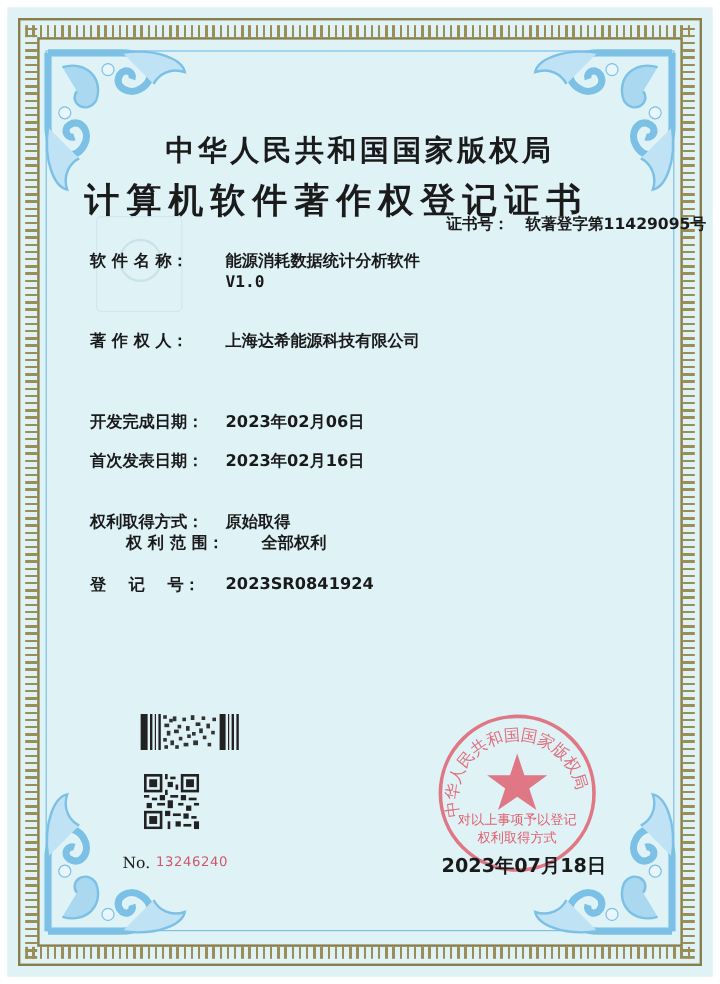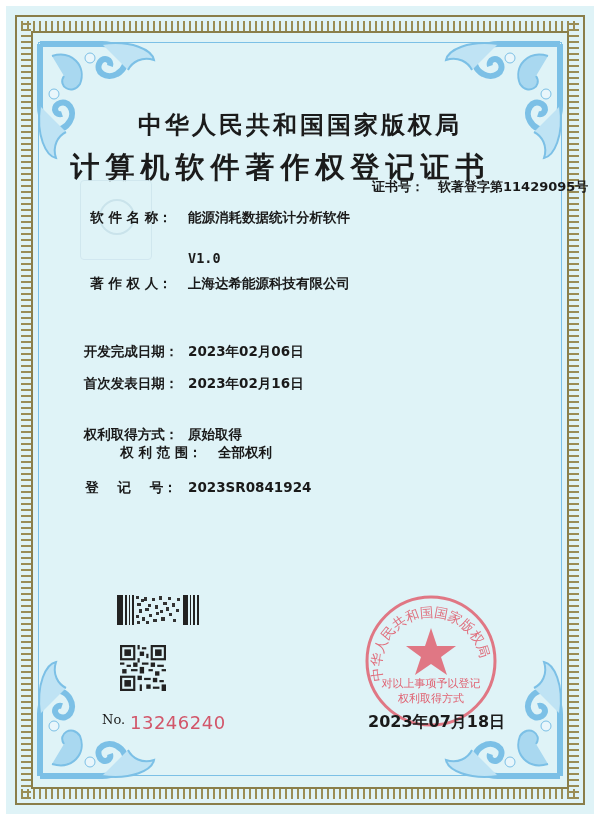--- a/index.html
+++ b/index.html
@@ -59,38 +59,38 @@
     .watermark-logo {
       position: absolute; left: 80px; top: 180px; width: 70px; height: 78px;
       border: 1px solid #cfe6ee; border-radius: 4px; opacity: 0.9;
     }
     .watermark-logo::before {
       content: ""; position: absolute; left: 18px; top: 18px; width: 32px; height: 32px;
       border: 2px solid #c8e2ea; border-radius: 50%;
     }
 
     .field { position: absolute; left: 75px; font-size: 13.5px; font-weight: bold; font-family: "DejaVu Sans", sans-serif; }
-    .field .label { display: inline-block; width: 112px; white-space: pre; text-align: center; }
+    .field .label { display: inline-block; width: 112px; white-space: pre; }
     .field .value { position: absolute; left: 113px; top: 0; white-space: nowrap; }
-    .mono { font-family: "DejaVu Sans Mono", monospace; font-weight: bold; margin-top: 23px; }
+    .mono { font-family: "DejaVu Sans Mono", monospace; font-weight: bold; }
 
     .para {
       position: absolute; left: 72px; width: 470px; font-size: 14px; font-weight: bold;
       font-family: "DejaVu Sans", sans-serif; line-height: 35px;
     }
     .para .p1 { text-indent: 28px; display: block; }
 
     .barcode { position: absolute; left: 117px; top: 595px; width: 88px; height: 30px; }
     .qrcode { position: absolute; left: 120px; top: 645px; width: 46px; height: 46px; }
 
     .no-label {
       position: absolute; left: 102px; top: 712px; font-size: 13px; font-family: "DejaVu Serif", serif;
     }
     .no-value {
-      position: absolute; left: 130px; top: 712px; font-size: 18px; color: #d2566a;
+      position: absolute; left: 130px; top: 712px; font-size: 11px; color: #d2566a;
       font-family: "DejaVu Sans", sans-serif; letter-spacing: 0.5px;
     }
     .issue-date {
       position: absolute; left: 368px; top: 712px; font-size: 16px; font-weight: bold;
       font-family: "DejaVu Sans", sans-serif;
     }
     .seal { position: absolute; left: 362px; top: 592px; width: 138px; height: 138px; }
     .seal-text { position: absolute; left: 362px; width: 138px; text-align: center; color: #e06070; font-family: "DejaVu Sans", sans-serif; font-size: 11px; }
   </style>
 </head>

